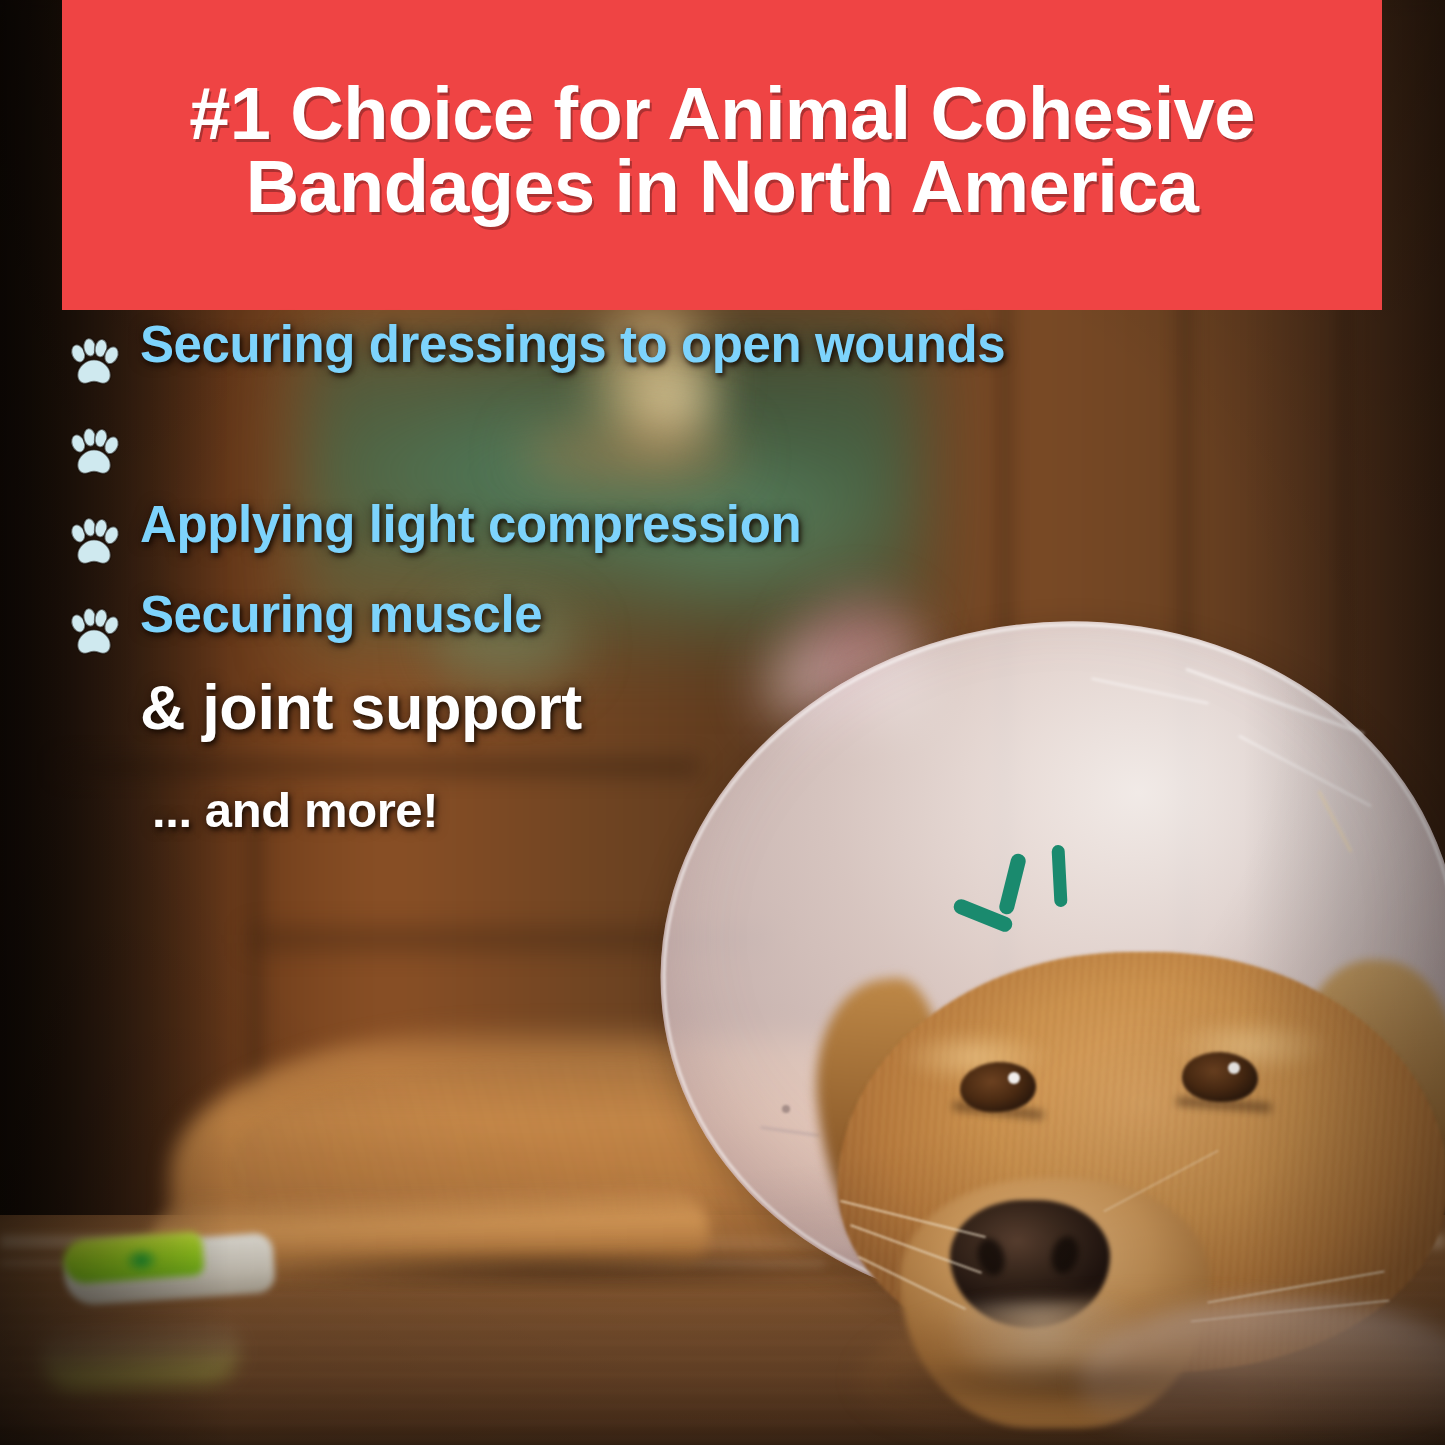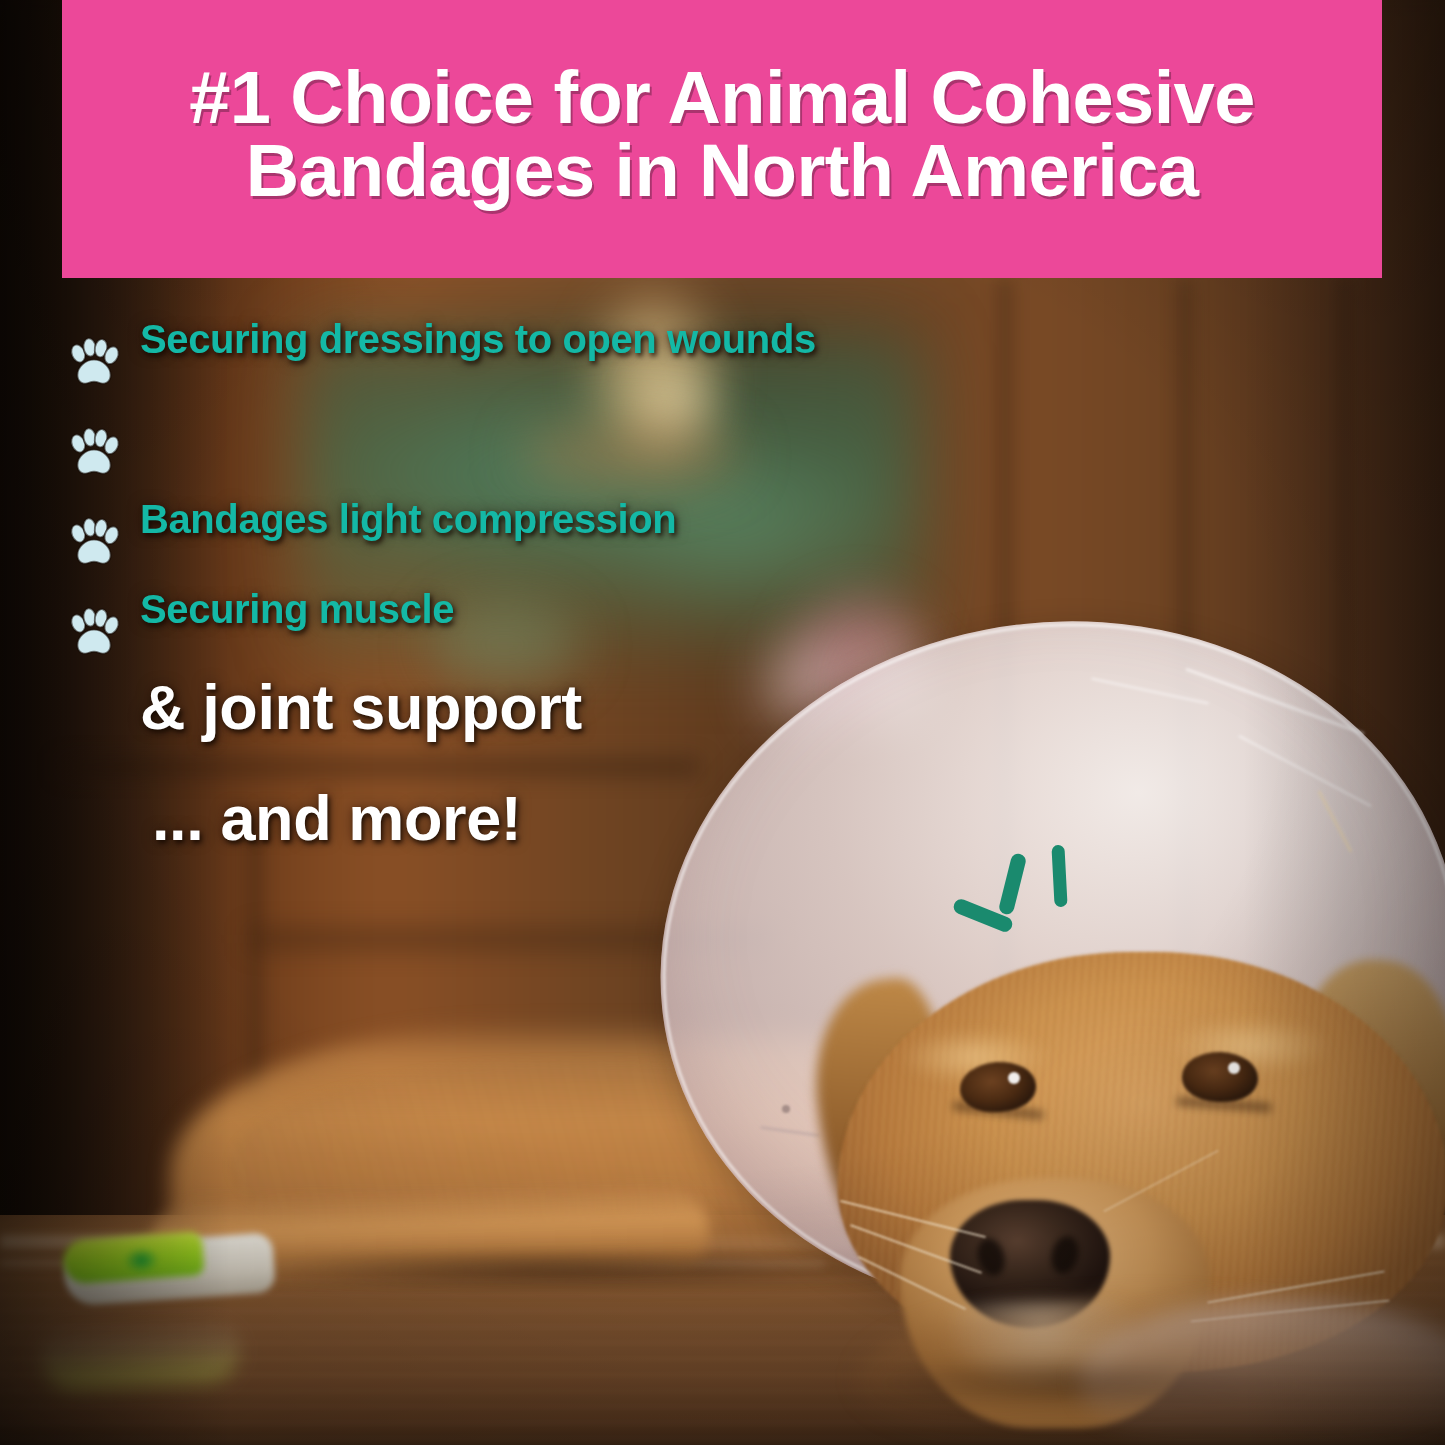--- a/index.html
+++ b/index.html
@@ -250,55 +250,55 @@
     position:absolute;inset:0;pointer-events:none;
     background:
       radial-gradient(ellipse 92% 78% at 50% 48%, rgba(0,0,0,0) 42%, rgba(0,0,0,.42) 100%),
       linear-gradient(90deg, rgba(0,0,0,.55) 0%, rgba(0,0,0,0) 16%, rgba(0,0,0,0) 86%, rgba(0,0,0,.22) 100%);
   }
 
   
   .overlay{position:absolute;inset:0;}
 
   .headline-band{
-    position:absolute;left:62px;top:0;width:1320px;height:278px;
-    background:#ec4899;
+    position:absolute;left:62px;top:0;width:1320px;height:310px;
+    background:#ef4444;
     display:flex;align-items:center;justify-content:center;
     padding:6px 26px 14px;
   }
   .headline{
     color:#ffffff;text-align:center;
     font-size:74px;line-height:.98;font-weight:700;
     letter-spacing:-.6px;
     text-shadow:2px 3px 0 rgba(0,0,0,.28);
     max-width:1260px;
   }
 
   .bullets{position:absolute;left:66px;top:318px;width:1360px;}
   .bullet{
     display:flex;align-items:flex-start;gap:18px;
     margin-bottom:16px;
   }
   .paw-icon{flex:0 0 auto;width:56px;height:56px;margin-top:18px;}
   .bullet-text{
-    color:#14b8a6;font-size:40px;line-height:1.06;font-weight:700;
+    color:#7dd3fc;font-size:51px;line-height:1.06;font-weight:700;
     letter-spacing:-.4px;
     text-shadow:2px 3px 5px rgba(20,8,0,.85), 0 0 14px rgba(20,8,0,.5);
     white-space:nowrap;
   }
   .sub-line{
     margin-left:74px;margin-top:-4px;margin-bottom:10px;
     color:#ffffff;font-size:63px;line-height:1.06;font-weight:700;
     letter-spacing:-.4px;
     text-shadow:2px 3px 5px rgba(20,8,0,.85), 0 0 14px rgba(20,8,0,.5);
     white-space:nowrap;
   }
   .more-line{
     margin-left:86px;margin-top:44px;
-    color:#ffffff;font-size:63px;line-height:1.06;font-weight:700;
+    color:#ffffff;font-size:49px;line-height:1.06;font-weight:700;
     letter-spacing:-.4px;
     text-shadow:2px 3px 5px rgba(20,8,0,.85), 0 0 14px rgba(20,8,0,.5);
     white-space:nowrap;
   }
 </style>
 </head>
 <body>
 
 <div class="stage">
 
@@ -424,21 +424,21 @@
           <svg viewBox="0 0 64 64" width="56" height="56" aria-hidden="true">
             <g fill="#cfe9ef" stroke="rgba(20,10,4,.55)" stroke-width="2.2">
               <ellipse cx="14" cy="20" rx="7.5" ry="10.5" transform="rotate(-22 14 20)"></ellipse>
               <ellipse cx="27" cy="13" rx="7" ry="10.5" transform="rotate(-8 27 13)"></ellipse>
               <ellipse cx="40" cy="14" rx="7" ry="10.5" transform="rotate(10 40 14)"></ellipse>
               <ellipse cx="52" cy="22" rx="7.5" ry="10.5" transform="rotate(24 52 22)"></ellipse>
               <path d="M32 27c10 0 19 8.5 19 17.5C51 53 44 56 38 53.5c-4-1.6-8-1.6-12 0C20 56 13 53 13 44.5 13 35.5 22 27 32 27z"></path>
             </g>
           </svg>
         </span>
-        <span class="bullet-text">Bandages light compression</span>
+        <span class="bullet-text">Applying light compression</span>
       </div>
 
       <div class="bullet">
         <span class="paw-icon">
           <svg viewBox="0 0 64 64" width="56" height="56" aria-hidden="true">
             <g fill="#cfe9ef" stroke="rgba(20,10,4,.55)" stroke-width="2.2">
               <ellipse cx="14" cy="20" rx="7.5" ry="10.5" transform="rotate(-22 14 20)"></ellipse>
               <ellipse cx="27" cy="13" rx="7" ry="10.5" transform="rotate(-8 27 13)"></ellipse>
               <ellipse cx="40" cy="14" rx="7" ry="10.5" transform="rotate(10 40 14)"></ellipse>
               <ellipse cx="52" cy="22" rx="7.5" ry="10.5" transform="rotate(24 52 22)"></ellipse>

